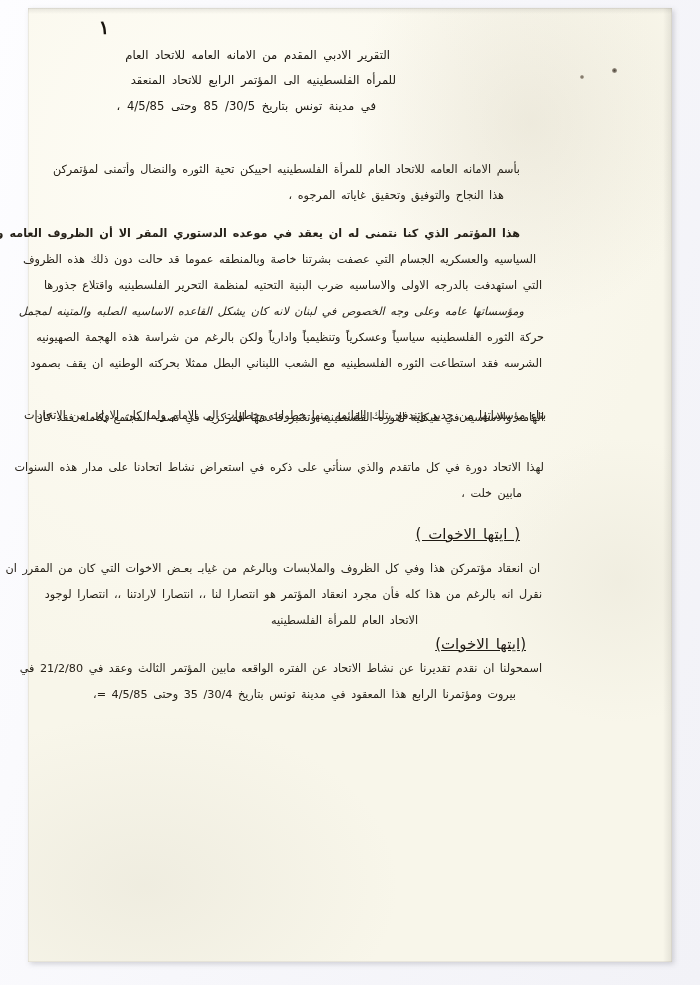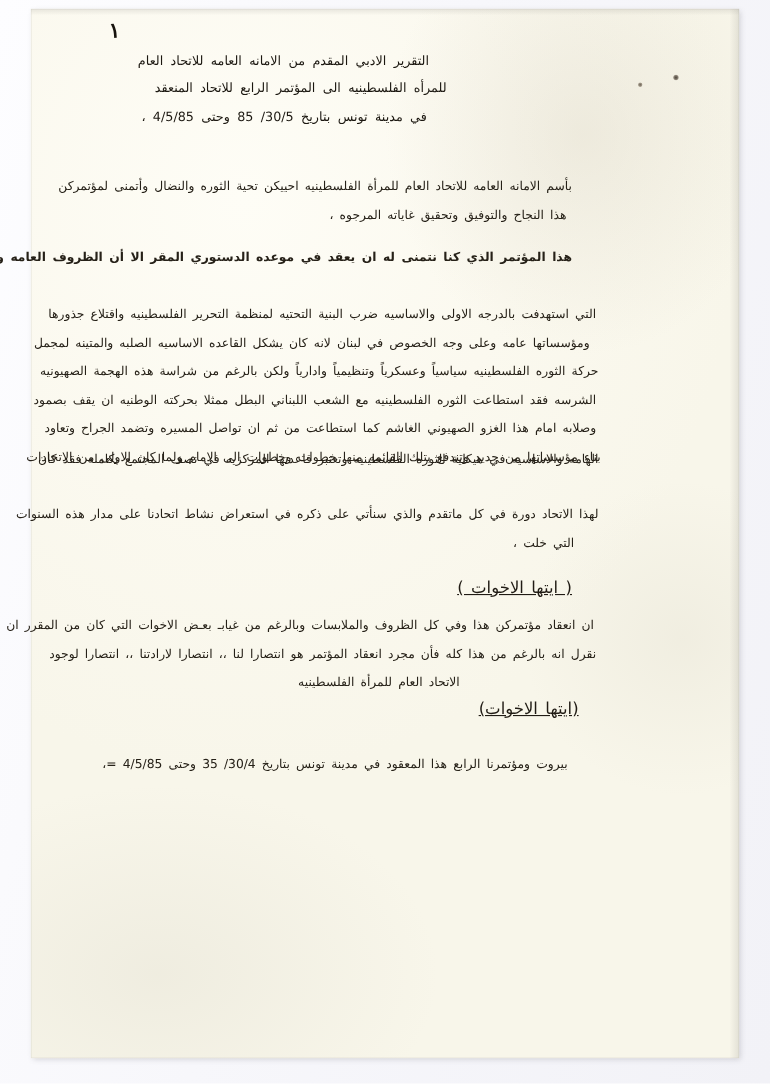--- a/index.html
+++ b/index.html
@@ -136,55 +136,56 @@
 
 <div class="spot" id="spot-a"></div>
 <div class="spot" id="spot-b"></div>
 
 <div id="page-number">١</div>
 
 <div id="typescript">
 
   <div class="tw-line tw-head" style="top:42px; right:178px;">التقرير الادبي المقدم من الامانه العامه للاتحاد العام</div>
 
-  <div class="tw-line tw-head" style="top:67px; right:162px;margin-left:17px;">للمرأه الفلسطينيه الى المؤتمر الرابع للاتحاد المنعقد</div>
+  <div class="tw-line tw-head" style="top:67px; right:172px;margin-left:17px;">للمرأه الفلسطينيه الى المؤتمر الرابع للاتحاد المنعقد</div>
 
-  <div class="tw-line tw-head" style="top:93px; right:180px;margin-left:28px;">في مدينة تونس بتاريخ 30/5/ 85 وحتى 4/5/85 ،</div>
+  <div class="tw-line tw-head" style="top:93px; right:192px;margin-left:28px;">في مدينة تونس بتاريخ 30/5/ 85 وحتى 4/5/85 ،</div>
 
   <div class="tw-line tw-body" style="top:156px; right:48px;">بأسم الامانه العامه للاتحاد العام للمرأة الفلسطينيه احييكن تحية الثوره والنضال وأتمنى لمؤتمركن</div>
 
-  <div class="tw-line tw-body" style="top:182px; right:53px;margin-left:36px;">هذا النجاح والتوفيق وتحقيق غاياته المرجوه ،</div>
+  <div class="tw-line tw-body" style="top:182px; right:64px;margin-left:36px;">هذا النجاح والتوفيق وتحقيق غاياته المرجوه ،</div>
 
   <div class="tw-line tw-body" style="top:220px; right:48px;font-weight:bold;">هذا المؤتمر الذي كنا نتمنى له ان يعقد في موعده الدستوري المقر الا أن الظروف العامه والاحداث</div>
 
+  <div class="tw-line tw-body" style="top:246px; right:32px;">السياسيه والعسكريه الجسام التي عصفت بشرتنا خاصة وبالمنطقه عموما قد حالت دون ذلك هذه الظروف</div>
 
   <div class="tw-line tw-body" style="top:272px; right:26px;">التي استهدفت بالدرجه الاولى والاساسيه ضرب البنية التحتيه لمنظمة التحرير الفلسطينيه واقتلاع جذورها</div>
 
-  <div class="tw-line tw-body" style="top:298px; right:32px;">ومؤسساتها عامه وعلى وجه الخصوص في لبنان لانه كان يشكل القاعده الاساسيه الصلبه والمتينه لمجمل</div>
+  <div class="tw-line tw-body" style="top:298px; right:44px;font-style:italic;">ومؤسساتها عامه وعلى وجه الخصوص في لبنان لانه كان يشكل القاعده الاساسيه الصلبه والمتينه لمجمل</div>
 
   <div class="tw-line tw-body" style="top:324px; right:24px;margin-left:43px;">حركة الثوره الفلسطينيه سياسياً وعسكرياً وتنظيمياً وادارياً ولكن بالرغم من شراسة هذه الهجمة الصهيونيه</div>
 
   <div class="tw-line tw-body" style="top:350px; right:26px;">الشرسه فقد استطاعت الثوره الفلسطينيه مع الشعب اللبناني البطل ممثلا بحركته الوطنيه ان يقف بصمود</div>
 
-  <div class="tw-line tw-body" style="top:376px; right:26px;">وصلابه امام هذا الغزو الصهيوني الغاشم كما استطاعت من ثم ان تواصل المسيره وتضمد الجراح وتعاود</div>
 
   <div class="tw-line tw-body" style="top:402px; right:22px;">بناء مؤسساتها من جديد وتندفع بتلك القائمه منها خطوات وخطوات الى الامام ولما كان الاولى من الاتحادات</div>
 
   <div class="tw-line tw-body" style="top:404px; right:24px;">الهامه والاساسيه في هيكلية الثوره الفلسطينيه وتعتبر قاعدتها المركزيه في نصف المجتمع بكامله فقد كان</div>
 
   <div class="tw-line tw-body" style="top:454px; right:24px;">لهذا الاتحاد دورة في كل ماتقدم والذي سنأتي على ذكره في استعراض نشاط اتحادنا على مدار هذه السنوات</div>
 
-  <div class="tw-line tw-body" style="top:480px; right:46px;">التي خلت ،</div>
+  <div class="tw-line tw-body" style="top:480px; right:46px;">مابين خلت ،</div>
 
   <div class="tw-line tw-mark" style="top:519px; right:48px;">( ايتها الاخوات )</div>
 
   <div class="tw-line tw-body" style="top:555px; right:28px;">ان انعقاد مؤتمركن هذا وفي كل الظروف والملابسات وبالرغم من غيابـ بعـض الاخوات التي كان من المقرر ان تحضر</div>
 
   <div class="tw-line tw-body" style="top:581px; right:26px;">نقرل انه بالرغم من هذا كله فأن مجرد انعقاد المؤتمر هو انتصارا لنا ،، انتصارا لارادتنا ،، انتصارا لوجود</div>
 
   <div class="tw-line tw-body" style="top:607px; right:150px;">الاتحاد العام للمرأة الفلسطينيه</div>
 
   <div class="tw-line tw-mark" style="top:629px; right:42px;">(ايتها الاخوات)</div>
 
+  <div class="tw-line tw-body" style="top:655px; right:26px;">اسمحولنا ان نقدم تقديرنا عن نشاط الاتحاد عن الفتره الواقعه مابين المؤتمر الثالث وعقد في 21/2/80 في</div>
 
   <div class="tw-line tw-body" style="top:681px; right:52px;text-align:right;">بيروت ومؤتمرنا الرابع هذا المعقود في مدينة تونس بتاريخ 30/4/ 35 وحتى 4/5/85 =،</div>
 
 </div>
 
 </body></html>

